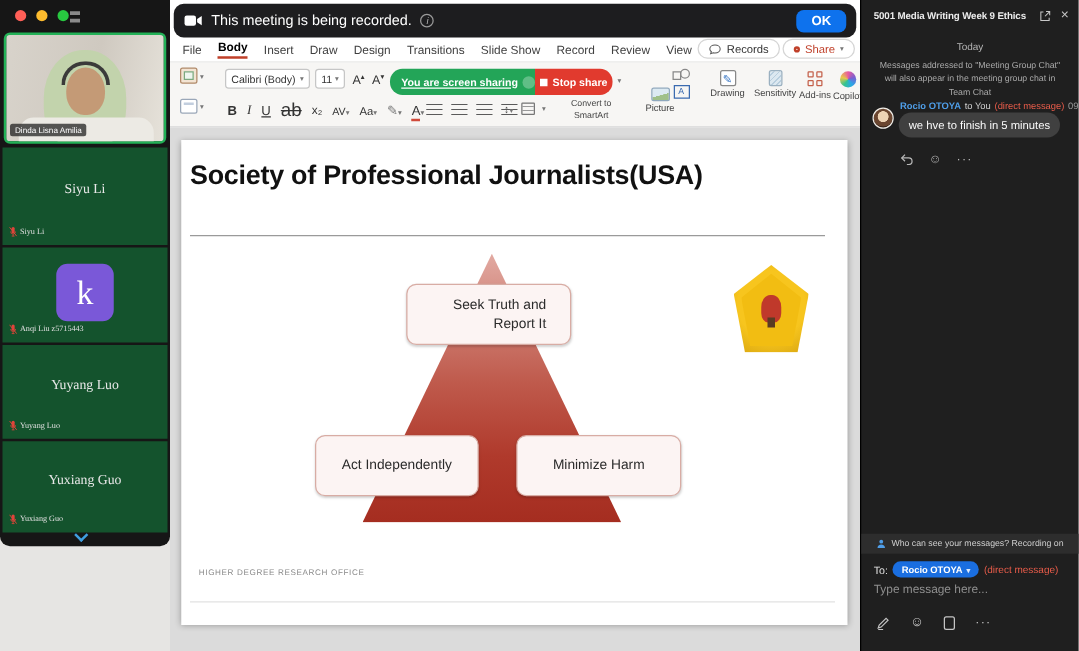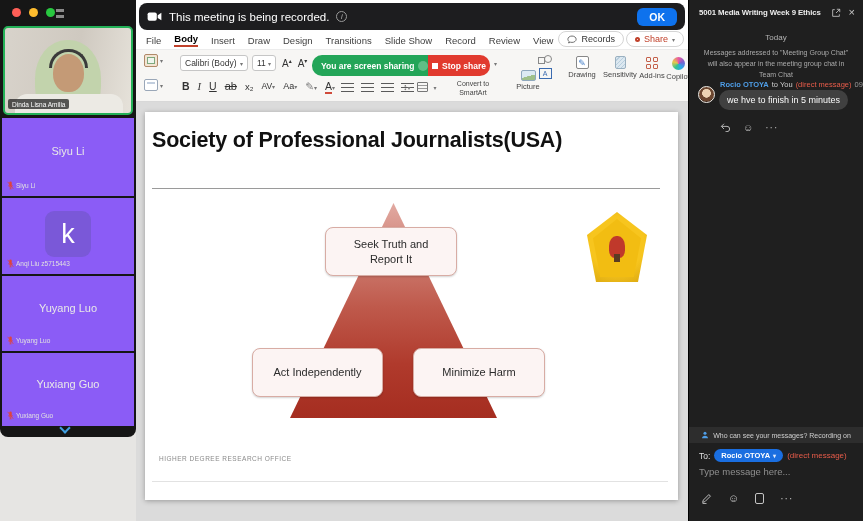--- a/index.html
+++ b/index.html
@@ -13,21 +13,21 @@
   .tl { width:9px; height:9px; border-radius:50%; }
   .tl.r{background:#ff5f57;} .tl.y{background:#febc2e;} .tl.g{background:#28c840;}
   .win-icon { left:56px; top:9px; width:8px; height:9px; border-top:3px solid #8a8a8a; border-bottom:3px solid #8a8a8a; }
   .video-tile { left:3px; top:26px; width:130px; height:89px; border:2px solid #23b157; border-radius:5px;
     background:linear-gradient(100deg,#d8d3cb 0%,#cfc9c0 55%,#e6e2da 100%); overflow:hidden; }
   .hijab { position:absolute; left:30px; top:12px; width:66px; height:80px; background:#c2d3ac; border-radius:48% 48% 42% 42%; }
   .face  { position:absolute; left:48px; top:26px; width:31px; height:38px; background:#c49a76; border-radius:50% 50% 46% 46%; }
   .hband { position:absolute; left:44px; top:21px; width:39px; height:19px; border:3px solid #3a3a3a; border-bottom:none; border-radius:19px 19px 0 0; }
   .shoulder { position:absolute; left:10px; bottom:-3px; width:108px; height:22px; background:#eceae4; border-radius:12px 12px 0 0; }
   .vtag { position:absolute; left:3px; bottom:4px; background:rgba(20,20,20,.7); color:#fff; font-size:6.5px; padding:1.5px 4px; border-radius:2px; }
-  .ptile { left:2px; width:132px; background:#8b5cf6; }
+  .ptile { left:2px; width:132px; background:#14532d;font-family:Liberation Serif, serif; }
   .pt1{top:118px;height:78px;} .pt2{top:198px;height:76px;} .pt3{top:276px;height:75px;} .pt4{top:353px;height:73px;}
   .pname { position:absolute; left:0; right:0; top:0; bottom:12px; display:flex; align-items:center; justify-content:center;
     color:#e8e8e8; font-size:11px; }
   .plabel { position:absolute; left:5px; bottom:6px; display:flex; align-items:center; gap:2px; color:#e0e0e0; font-size:6.5px; }
   .k-avatar { position:absolute; left:43px; top:13px; width:46px; height:46px; background:#7a58d8; border-radius:9px;
     display:flex; align-items:center; justify-content:center; color:#fff; font-size:27px; font-weight:500; }
   .chev-more { left:61px; top:424px; width:8px; height:8px; border-right:2px solid #3f9fe0; border-bottom:2px solid #3f9fe0; transform:rotate(45deg); }
 
   
   .ppt { left:136px; top:0; width:552px; height:521px; background:#fff; }
@@ -48,21 +48,21 @@
   .clip-ic:after{content:""; position:absolute; left:2px; top:2px; right:2px; bottom:2px; border:1px solid #7da87d; background:#eef5ee;}
   .slide-ic { width:14px; height:12px; border:1px solid #9aa7b8; border-radius:2px; background:#fff; position:relative; }
   .slide-ic:after{content:""; position:absolute; left:2px; top:2px; width:8px; height:2px; background:#c2cede;}
   .selbox { position:absolute; top:55px; height:16px; background:#fff; border:1px solid #c6c6c6; border-radius:3px;
     display:flex; align-items:center; justify-content:space-between; padding:0 4px; font-size:8.5px; color:#333; }
   .fontbox { left:44px; width:68px; } .sizebox { left:116px; width:24px; }
   .growshrink { position:absolute; left:146px; top:57px; font-size:10px; color:#333; display:flex; gap:6px; }
   .growshrink sup { font-size:6px; }
   .fmtrow { position:absolute; left:46px; top:80px; display:flex; align-items:center; gap:8px; font-size:10.5px; color:#333; }
   .fb-b{font-weight:700;} .fb-i{font-style:italic; font-family:"Liberation Serif",serif;} .fb-u{text-decoration:underline;}
-  .fb-ab{text-decoration:line-through; font-size:11px;} .fb-x2{font-size:9.5px;} .fb-av{font-size:8.5px;} .fb-aa{font-size:9px;}
+  .fb-ab{text-decoration:line-through; font-size:15px;} .fb-x2{font-size:9.5px;} .fb-av{font-size:8.5px;} .fb-aa{font-size:9px;}
   .fb-pen{color:#777;} .fontcolor{ border-bottom:2px solid #d04a3a; line-height:1; }
   .ddw { font-size:6px; color:#777; }
   .alrow { position:absolute; left:205px; top:83px; display:flex; gap:7px; align-items:center; }
   .bars { width:13px; height:10px; background:repeating-linear-gradient(to bottom,#5a5a5a 0 1.4px,transparent 1.4px 4px); }
   .sprow { position:absolute; left:267px; top:82px; display:flex; gap:6px; align-items:center; color:#555; font-size:9px; }
   .colic { width:11px; height:10px; border:1px solid #777; border-radius:1px; background:repeating-linear-gradient(to bottom,transparent 0 2px,#999 2px 3px); }
   .smartart { position:absolute; left:318px; top:80px; width:38px; text-align:center; font-size:7px; color:#444; line-height:1.25; }
   .iconcol { position:absolute; text-align:center; font-size:7.5px; color:#444; }
   .pic-ic { width:15px; height:11px; border:1px solid #8fa8bd; border-radius:2px; margin:0 auto 1px;
     background:linear-gradient(165deg,#dceaf2 55%,#9fc089 56%); }
@@ -73,21 +73,21 @@
   .draw-ic { width:13px; height:13px; border:1px solid #888; border-radius:2px; margin:0 auto 1px; display:flex; align-items:center; justify-content:center; color:#3b78c4; font-size:9px; background:#fff; }
   .sens-ic { width:11px; height:13px; border:1px solid #9ab0c0; border-radius:2px; margin:0 auto 1px;
     background:repeating-linear-gradient(135deg,#dce8f0 0 2px,#b8cede 2px 3px); }
   .addins-ic { display:grid; grid-template-columns:5px 5px; grid-template-rows:5px 5px; gap:1.5px; width:max-content; margin:1px auto 2px; }
   .addins-ic span { border:1.3px solid #c4604a; border-radius:1px; }
   .copilot-ic { width:13px; height:13px; border-radius:50%; margin:1px auto 2px;
     background:conic-gradient(#e85aa0,#7a5fd0,#2aa7e8,#35c48f,#e8c84a,#e85aa0); }
 
   .share-banner { position:absolute; left:176px; top:55px; width:116px; height:21px; background:#23a558;
     border-radius:10px 0 0 10px; display:flex; align-items:center; gap:4px; padding:0 5px; }
-  .share-banner .txt { color:#fff; font-size:8.5px; font-weight:700; white-space:nowrap; }
+  .share-banner .txt { color:#fff; font-size:8.5px; font-weight:700; white-space:nowrap;text-decoration:underline; }
   .gb-cir { width:10px; height:10px; border-radius:50%; background:rgba(255,255,255,.28); flex:none; }
   .gb-cir.b2 { background:#156f39; }
   .stop-share { position:absolute; left:292px; top:55px; width:62px; height:21px; background:#e13a2e; border-radius:0 10px 10px 0;
     display:flex; align-items:center; justify-content:center; gap:4px; color:#fff; font-size:8.5px; font-weight:700; }
   .stop-sq { width:6px; height:6px; background:#fff; }
   .stop-dd { position:absolute; left:358px; top:60px; font-size:6px; color:#777; }
 
   .slide-area { position:absolute; left:0; right:0; top:102px; bottom:0; background:#dbdbdb; }
   .slide { position:absolute; left:9px; top:10px; width:533px; height:388px; background:#fff; box-shadow:0 1px 5px rgba(0,0,0,.3); }
   .s-title { position:absolute; left:7px; top:16px; font-size:21.5px; font-weight:700; color:#111; letter-spacing:-.2px; }
@@ -111,21 +111,21 @@
     background:radial-gradient(circle at 50% 45%, #f7c51e 55%, #d8a50f 100%); }
   .untag-in { position:absolute; left:6px; top:7px; right:6px; bottom:5px;
     clip-path:polygon(50% 0%,100% 33%,85% 100%,15% 100%,0% 33%); background:#f2bd12; }
   .untag-art { position:absolute; left:22px; top:24px; width:16px; height:22px; background:#c0392b; border-radius:45% 45% 35% 35%; }
   .untag-art:after { content:""; position:absolute; left:5px; bottom:-4px; width:6px; height:8px; background:#5a3b22; }
   .pyramid { position:absolute; left:145px; top:91px; width:207px; height:215px;
     clip-path:polygon(50% 0,0 100%,100% 100%);
     background:linear-gradient(180deg,#e2aaa2 0%,#d08277 22%,#bf5a4c 48%,#b03a2c 75%,#a52d20 100%); }
   .pybox { position:absolute; background:#fcf4f3; border:1px solid #d8aca4; border-radius:8px; box-shadow:0 1px 2px rgba(0,0,0,.18);
     display:flex; align-items:center; justify-content:center; text-align:center; font-size:11px; color:#2b2b2b; line-height:1.3; }
-  .pybox span { display:block; max-width:92px; }
+  .pybox span { display:block; max-width:92px;text-align:right; }
   .py-top { left:180px; top:115px; width:132px; height:49px; }
   .py-bl  { left:107px; top:236px; width:131px; height:49px; }
   .py-br  { left:268px; top:236px; width:132px; height:49px; }
 
   
   .rec-banner { left:139px; top:3px; width:546px; height:27px; background:#1d1d1f; border-radius:8px;
     display:flex; align-items:center; gap:7px; padding:0 8px; z-index:40; }
   .rec-banner .txt { color:#fff; font-size:11.5px; }
   .info-circle { width:11px; height:11px; border:1px solid #9a9a9a; border-radius:50%; color:#b5b5b5; font-size:7.5px;
     display:flex; align-items:center; justify-content:center; font-style:italic; }

